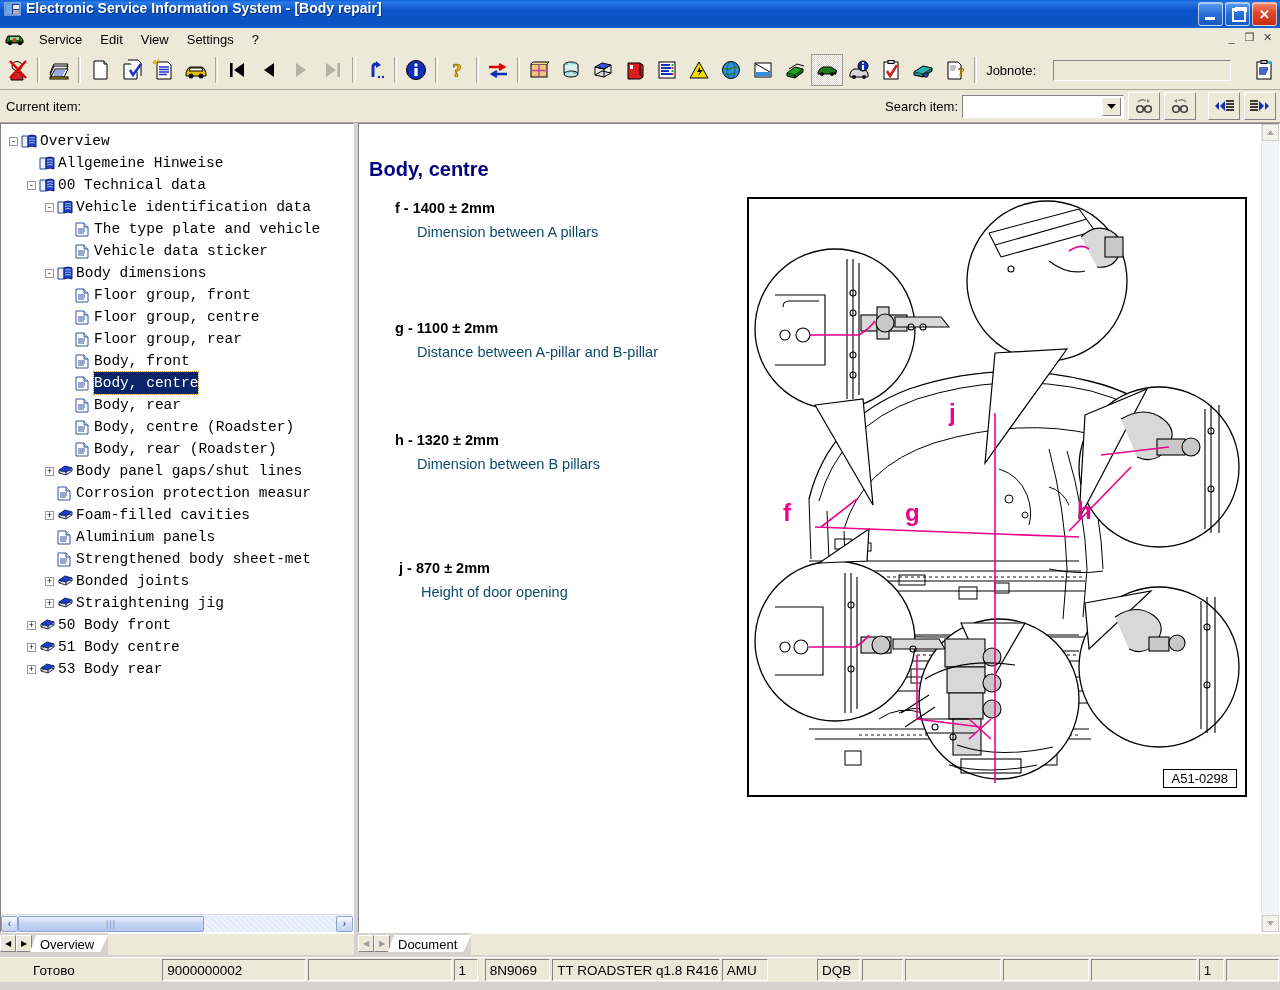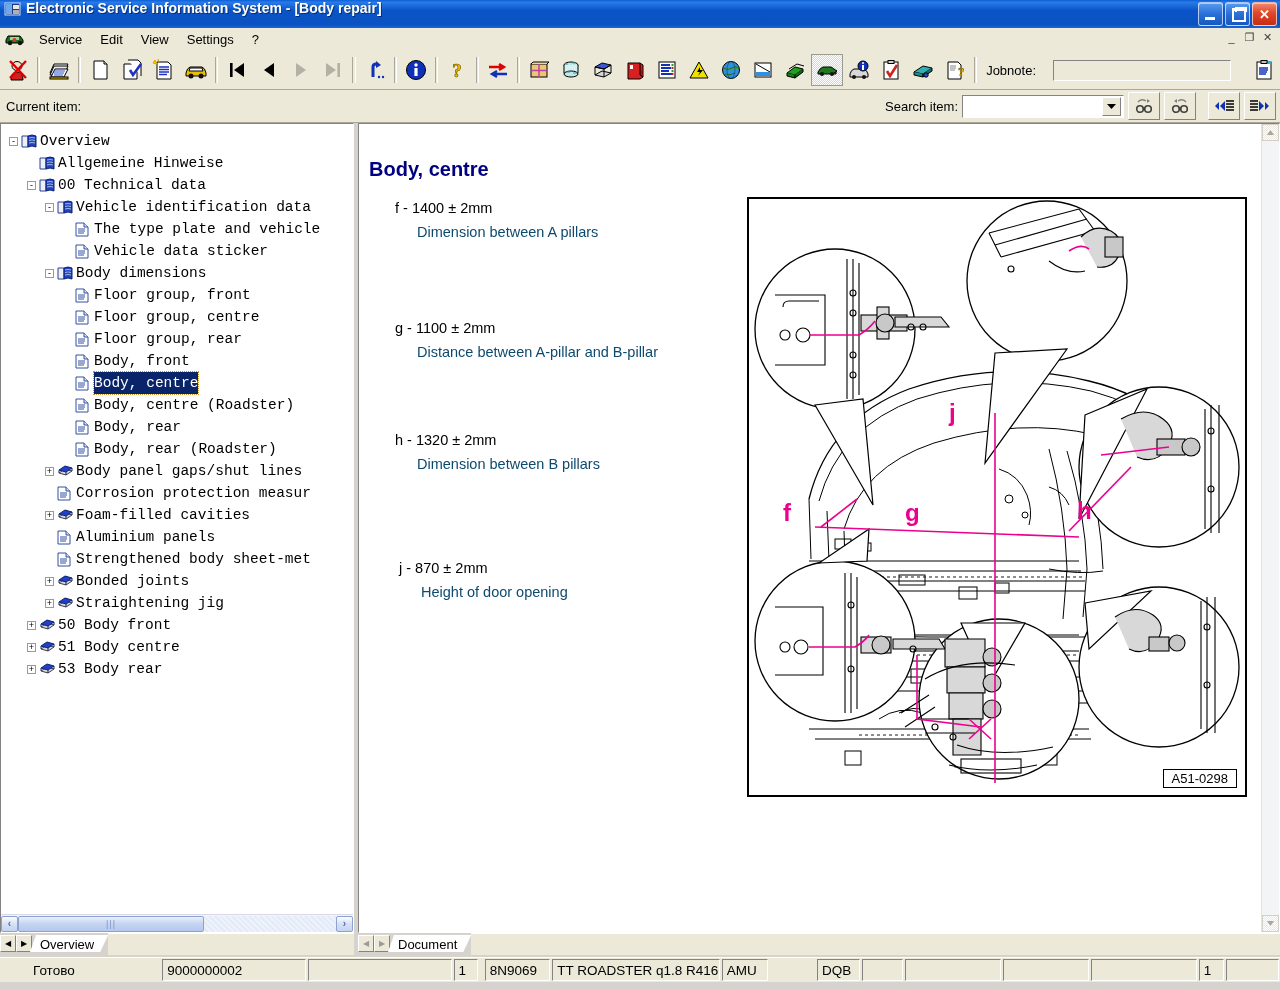--- a/index.html
+++ b/index.html
@@ -128,21 +128,21 @@
   #docpanel{
     position:absolute;left:358px;top:0;width:922px;height:810px;
     background:#fff;border:1px solid;border-color:#848284 #fff #fff #848284;
     box-sizing:border-box;overflow:hidden;
   }
   #docpage{position:absolute;left:0;top:0;width:904px;height:810px;overflow:hidden;}
   #doctitle{
     position:absolute;left:10px;top:34px;color:#000080;font-weight:bold;font-size:20px;
   }
   .dimblock{position:absolute;left:36px;}
-  .dimhead{font-weight:normal;font-size:14.5px;color:#000;}
+  .dimhead{font-weight:bold;font-size:14.5px;color:#000;}
   .dimdesc{font-size:14.5px;color:#0c4a6e;margin-left:22px;margin-top:8px;}
   #figure{
     position:absolute;left:388px;top:73px;width:500px;height:600px;
     border:2px solid #000;background:#fff;box-sizing:border-box;overflow:hidden;
   }
   #figid{
     position:absolute;right:8px;bottom:7px;border:1px solid #000;
     padding:1px 8px;font-size:13px;background:#fff;
   }
   #vscroll{
@@ -643,31 +643,31 @@
           <span class="tlabel">Body, centre</span>
         </div>
         <div class="trow">
           <span class="tind" style="width: 58px;"></span>
           <span class="tog none"></span>
           <span class="ticon"><svg width="14" height="15" viewBox="0 0 14 15">
               <path d="M1 1 H9 L13 5 V14 H1 Z" fill="#fff" stroke="#3050a0"></path>
               <path d="M9 1 V5 H13" fill="#cfe0f5" stroke="#3050a0"></path>
               <path d="M3 7 H10 M3 9 H10 M3 11 H9" stroke="#3050a0"></path>
             </svg></span>
+          <span class="tlabel">Body, rear</span>
+        </div>
+        <div class="trow">
+          <span class="tind" style="width: 58px;"></span>
+          <span class="tog none"></span>
+          <span class="ticon"><svg width="14" height="15" viewBox="0 0 14 15">
+              <path d="M1 1 H9 L13 5 V14 H1 Z" fill="#fff" stroke="#3050a0"></path>
+              <path d="M9 1 V5 H13" fill="#cfe0f5" stroke="#3050a0"></path>
+              <path d="M3 7 H10 M3 9 H10 M3 11 H9" stroke="#3050a0"></path>
+            </svg></span>
           <span class="tlabel">Body, centre (Roadster)</span>
-        </div>
-        <div class="trow">
-          <span class="tind" style="width: 58px;"></span>
-          <span class="tog none"></span>
-          <span class="ticon"><svg width="14" height="15" viewBox="0 0 14 15">
-              <path d="M1 1 H9 L13 5 V14 H1 Z" fill="#fff" stroke="#3050a0"></path>
-              <path d="M9 1 V5 H13" fill="#cfe0f5" stroke="#3050a0"></path>
-              <path d="M3 7 H10 M3 9 H10 M3 11 H9" stroke="#3050a0"></path>
-            </svg></span>
-          <span class="tlabel">Body, rear</span>
         </div>
         <div class="trow">
           <span class="tind" style="width: 58px;"></span>
           <span class="tog none"></span>
           <span class="ticon"><svg width="14" height="15" viewBox="0 0 14 15">
               <path d="M1 1 H9 L13 5 V14 H1 Z" fill="#fff" stroke="#3050a0"></path>
               <path d="M9 1 V5 H13" fill="#cfe0f5" stroke="#3050a0"></path>
               <path d="M3 7 H10 M3 9 H10 M3 11 H9" stroke="#3050a0"></path>
             </svg></span>
           <span class="tlabel">Body, rear (Roadster)</span>

